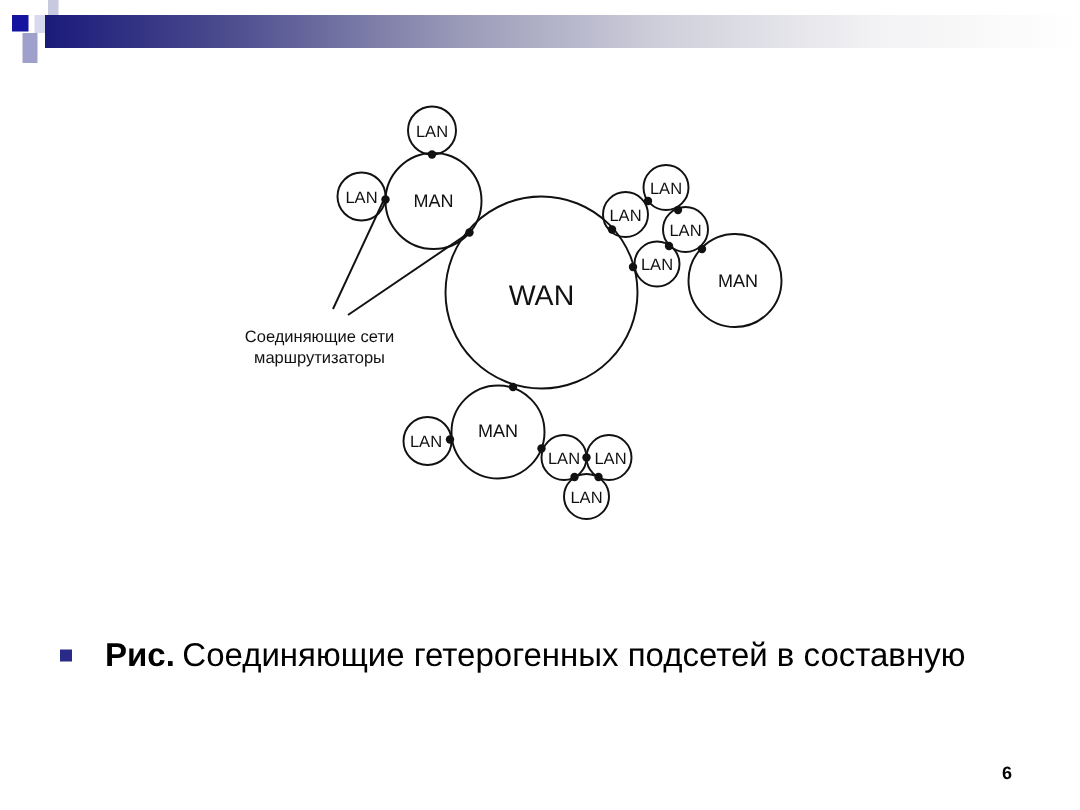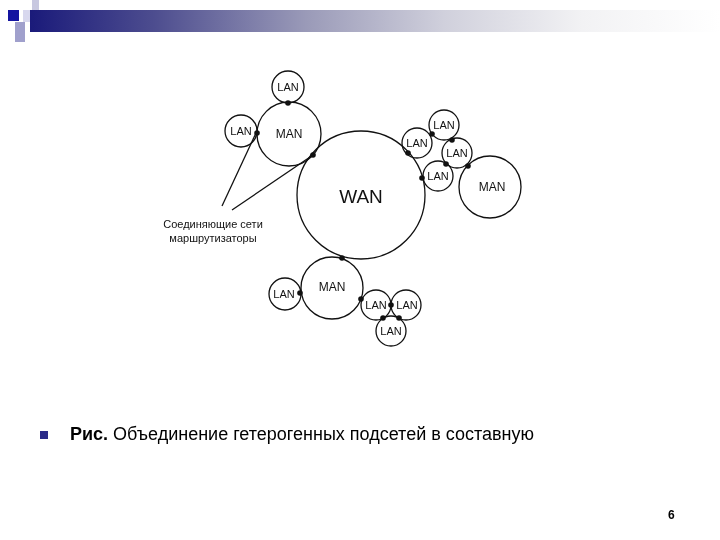--- a/index.html
+++ b/index.html
@@ -4,21 +4,21 @@
 <style>
   html, body { margin:0; padding:0; }
   body { width:720px; height:540px; position:relative; background:#ffffff; overflow:hidden; font-family:"Liberation Sans", sans-serif; }
   .header-bar { position:absolute; left:30px; top:10px; width:690px; height:22px;
     background: linear-gradient(to right, #1a1a7a 0%, #4d4d8f 18%, #9a9ab8 40%, #d0d0dc 60%, #f2f2f4 80%, #ffffff 100%); }
   .deco-sq1 { position:absolute; left:8px; top:10px; width:11px; height:11px; background:#1414a0; }
   .deco-sq2 { position:absolute; left:23px; top:10px; width:15px; height:12px; background:#d8d8ee; }
   .deco-sq3 { position:absolute; left:32px; top:0px; width:7px; height:20px; background:#c8c8e0; }
   .deco-sq4 { position:absolute; left:15px; top:22px; width:10px; height:20px; background:#a0a0cc; }
   .diagram { position:absolute; left:0; top:0; width:720px; height:400px; }
-  .caption { position:absolute; left:40px; top:424px; font-size:18px; color:#000; display:flex; align-items:center; }
+  .caption { position:absolute; left:40px; top:424px; font-size:22px; color:#000; display:flex; align-items:center; }
   .bullet { width:8px; height:8px; background:#2a2a88; margin-right:22px; display:inline-block; }
   .caption b { margin-right:5px; }
   .page-num { position:absolute; left:668px; top:508px; font-size:12px; font-weight:bold; color:#000; }
   svg text { font-family:"Liberation Sans", sans-serif; fill:#111; }
 </style>
 </head>
 <body>
 
 <div class="deco-sq3"></div>
 <div class="deco-sq2"></div>
@@ -84,16 +84,16 @@
     <text x="407" y="309" font-size="11" text-anchor="middle">LAN</text>
     <text x="391" y="335" font-size="11" text-anchor="middle">LAN</text>
     <text x="213" y="228" font-size="11" text-anchor="middle">Соединяющие сети</text>
     <text x="213" y="242" font-size="11" text-anchor="middle">маршрутизаторы</text>
   </g>
 </svg>
 
 <div class="caption">
   <span class="bullet"></span>
   <b>Рис.</b>
-  <span>Объединение гетерогенных подсетей в составную</span>
+  <span>Соединяющие гетерогенных подсетей в составную</span>
 </div>
 
 <div class="page-num">6</div>
 
 </body></html>

